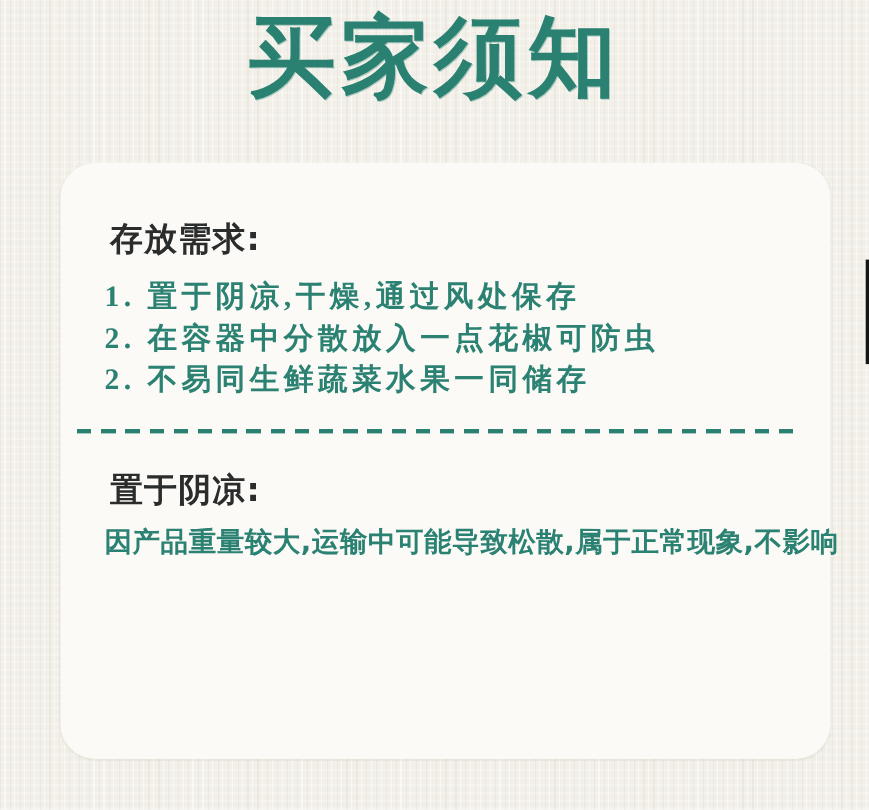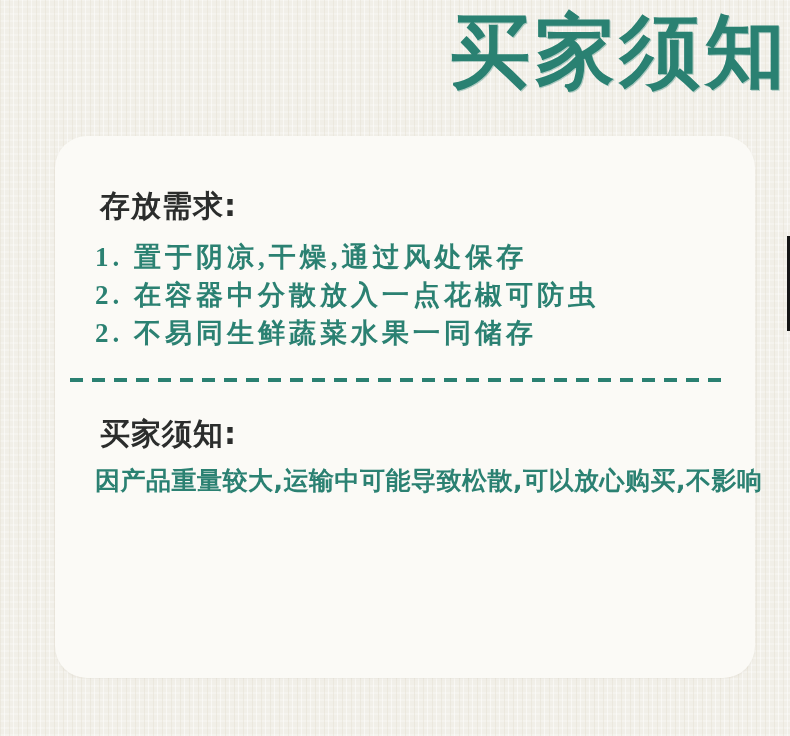--- a/index.html
+++ b/index.html
@@ -13,33 +13,33 @@
     background-image:
       repeating-linear-gradient(90deg, rgba(228,223,209,0.45) 0 1px, transparent 1px 4px, rgba(255,255,255,0.5) 4px 5px, transparent 5px 9px),
       repeating-linear-gradient(0deg, rgba(255,255,255,0.25) 0 2px, transparent 2px 7px);
   }
 
   .page-title {
     position: absolute;
     top: 0;
     left: 0;
     width: 790px;
-    text-align: right;
+    text-align: center;
     font-size: 80px;
     line-height: 104px;
     font-weight: bold;
     letter-spacing: 5px;
     color: #2a8172;
     text-shadow: 1px 1px 0 rgba(42,129,114,0.35);
   }
 
   .notice-card {
     position: absolute;
     left: 55px;
-    top: 136px;
+    top: 148px;
     width: 700px;
     height: 542px;
     background: #fbfaf6;
     border-radius: 32px;
     box-shadow: 0 1px 2px rgba(180,170,150,0.15);
   }
 
   .section-heading {
     color: #2b2d2c;
     font-size: 30px;
@@ -106,21 +106,21 @@
   <div class="section-heading storage-heading">存放需求:</div>
 
   <ul class="storage-list">
     <li>1. 置于阴凉,干燥,通过风处保存</li>
     <li>2. 在容器中分散放入一点花椒可防虫</li>
     <li>2. 不易同生鲜蔬菜水果一同储存</li>
   </ul>
 
   <div class="dashed-divider"></div>
 
-  <div class="section-heading notice-heading">买家须知:</div>
+  <div class="section-heading notice-heading">置于阴凉:</div>
 
   <div class="notice-body">
-    <div class="notice-line">因产品重量较大,运输中可能导致松散,可以放心购买,不影响</div>
+    <div class="notice-line">因产品重量较大,运输中可能导致松散,属于正常现象,不影响</div>
   </div>
 
 </div>
 
 <div class="scrollbar-thumb"></div>
 
 </body></html>

